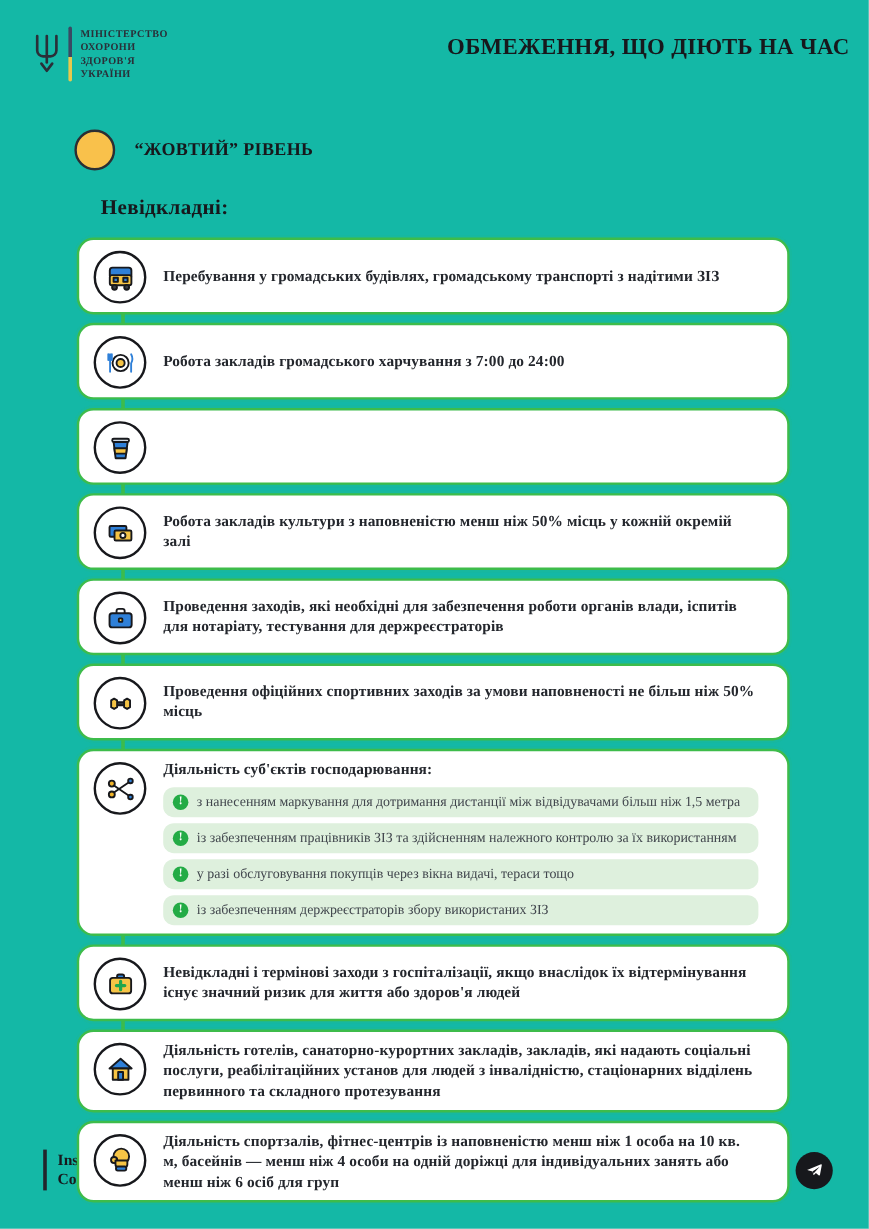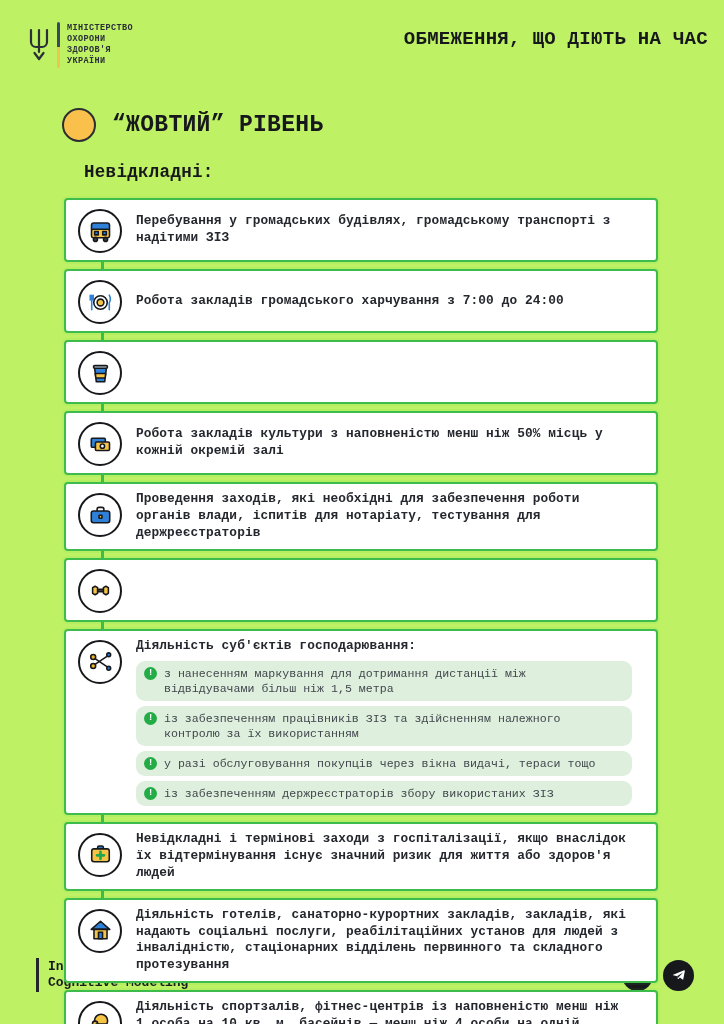--- a/index.html
+++ b/index.html
@@ -2,22 +2,22 @@
 <html><head>
 <meta charset="utf-8">
 <style>
   * { margin: 0; padding: 0; box-sizing: border-box; }
   html, body { background: #d7dade; }
   .page {
     position: relative;
     width: 724px;
     height: 1024px;
     margin: 0 auto;
-    background: #bef264;
-    font-family: Liberation Mono, monospace;
+    background: #14b8a6;
+    font-family: Liberation Serif, serif;
     color: #22252b;
     overflow: hidden;
   }
 
   
   .ministry {
     position: absolute; top: 22px; left: 28px;
     display: flex; align-items: center; gap: 7px;
   }
   .trident { width: 22px; height: 34px; }
@@ -37,40 +37,40 @@
 
   
   .level-row {
     position: absolute; top: 108px; left: 62px;
     display: flex; align-items: center; gap: 16px;
   }
   .level-dot {
     width: 34px; height: 34px; border-radius: 50%;
     background: #f9c14b; border: 2.5px solid #2b2e33;
   }
-  .level-label { font-size: 23px; font-weight: 700; color: #17181c; letter-spacing: .3px; }
+  .level-label { font-size: 15px; font-weight: 700; color: #17181c; letter-spacing: .3px; }
 
   .section-heading {
     position: absolute; top: 162px; left: 84px;
     font-size: 17.5px; font-weight: 700; color: #17181c; letter-spacing: .3px;
   }
 
   
   .cards {
     position: absolute; top: 198px; left: 64px; width: 594px;
   }
   .connector {
     position: absolute; top: 205px; bottom: 105px; left: 101px;
     width: 3px; background: #3dbc4b; z-index: 0;
   }
   .card {
     position: relative; z-index: 1;
     background: #ffffff;
     border: 2.5px solid #3dbc4b;
-    border-radius: 4px;
+    border-radius: 14px;
     padding: 7px 24px 7px 12px;
     margin-bottom: 7px;
     display: flex; align-items: center; gap: 14px;
     box-shadow: 0 0 0 2px rgba(61,188,75,.08);
   }
   .icon-circle {
     flex: 0 0 44px; width: 44px; height: 44px; border-radius: 50%;
     background: #fff; border: 2.5px solid #17181c;
     display: flex; align-items: center; justify-content: center;
     align-self: flex-start; margin-top: 2px;
@@ -221,20 +221,24 @@
     </div>
 
     <div class="card">
       <span class="icon-circle">
           <svg viewBox="0 0 24 24">
             <rect x="7" y="10.9" width="10" height="2.2" fill="#3a3f45" stroke="#17181c" stroke-width="1.4" stroke-linejoin="round" stroke-linecap="round"></rect>
             <path d="M7.2 8.2 l2.2 1.3 v5 l-2.2 1.3 -2.2-1.3 v-5 Z" fill="#f6c445" stroke="#17181c" stroke-width="1.4" stroke-linejoin="round" stroke-linecap="round"></path>
             <path d="M16.8 8.2 l2.2 1.3 v5 l-2.2 1.3 -2.2-1.3 v-5 Z" fill="#f6c445" stroke="#17181c" stroke-width="1.4" stroke-linejoin="round" stroke-linecap="round"></path>
           </svg>
         </span>
+      <div class="card-body">
+        <div class="card-text">Проведення офіційних спортивних заходів за умови наповненості не більш ніж 50% місць</div>
+
+      </div>
     </div>
 
     <div class="card">
       <span class="icon-circle">
           <svg viewBox="0 0 24 24">
             <path d="M19 6.5 6.5 15" fill="none" stroke="#17181c" stroke-width="1.4" stroke-linejoin="round" stroke-linecap="round"></path>
             <path d="M19 17.5 6.5 9" fill="none" stroke="#17181c" stroke-width="1.4" stroke-linejoin="round" stroke-linecap="round"></path>
             <circle cx="5.5" cy="8" r="2.2" fill="#f0b429" stroke="#17181c" stroke-width="1.4" stroke-linejoin="round" stroke-linecap="round"></circle>
             <circle cx="5.5" cy="16" r="2.2" fill="#f0b429" stroke="#17181c" stroke-width="1.4" stroke-linejoin="round" stroke-linecap="round"></circle>
             <circle cx="19.3" cy="6" r="1.7" fill="#2f80d8" stroke="#17181c" stroke-width="1.4" stroke-linejoin="round" stroke-linecap="round"></circle>

